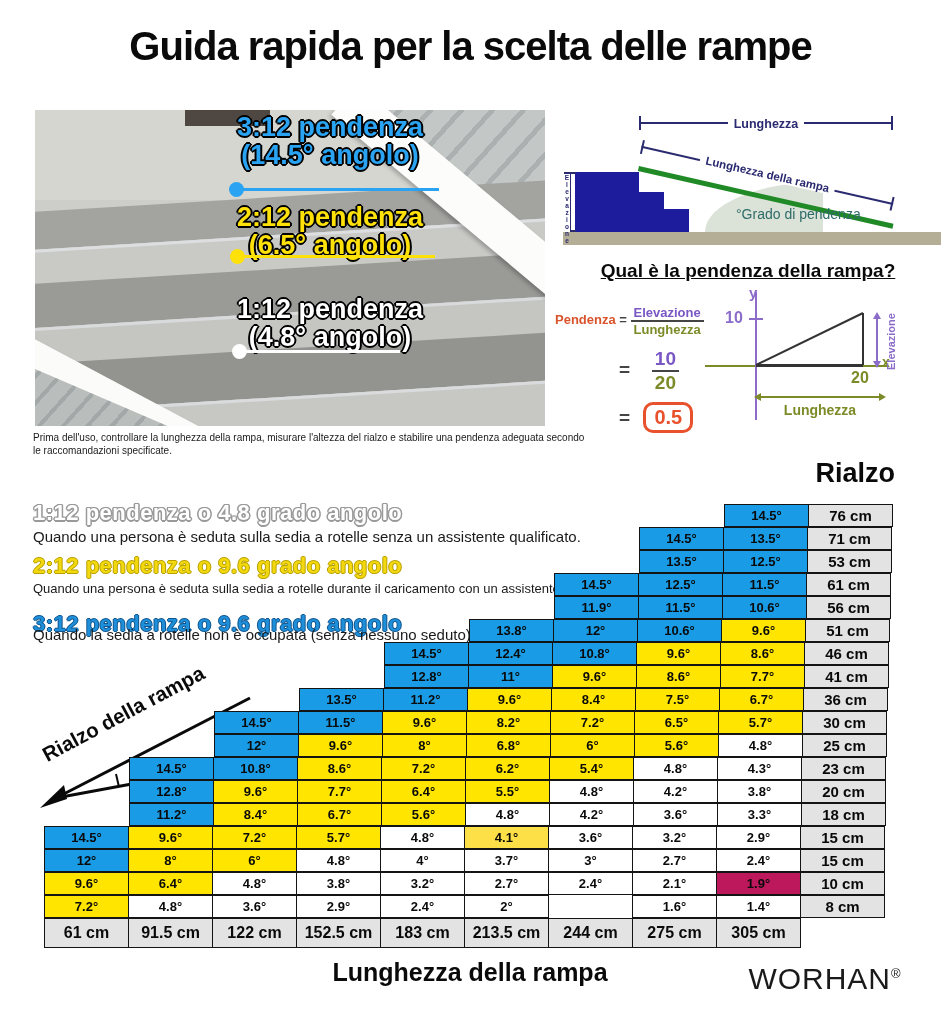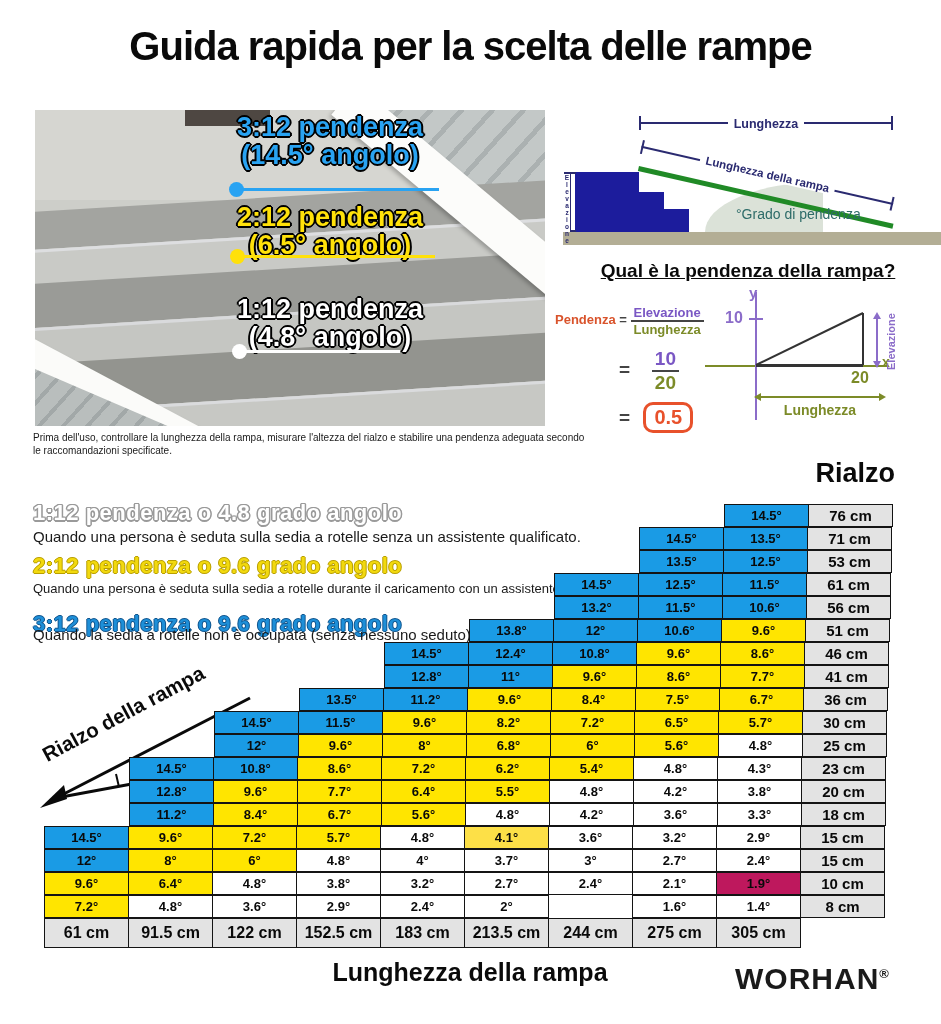--- a/index.html
+++ b/index.html
@@ -124,21 +124,21 @@
   #ramp-table{left:45px;top:504px;width:852px;height:446px;}
   .trow{position:absolute;display:flex;}
   .tcell{width:85px;height:23px;box-sizing:border-box;border:1px solid #141414;margin-left:-1px;
     display:flex;align-items:center;justify-content:center;font-weight:bold;font-size:13px;color:#0a0a0a;
     flex:none;}
   .th{background:#e3e3e3;font-size:15px;}
   .tf{height:30px;background:#e3e3e3;font-size:16px;}
 
   
   #lung-rampa{left:250px;top:958px;width:440px;text-align:center;font-size:25px;font-weight:bold;color:#0a0a0a;}
-  #brand{left:735px;top:962px;width:180px;text-align:left;font-size:30px;font-weight:bold;
+  #brand{left:735px;top:962px;width:180px;text-align:center;font-size:30px;font-weight:normal;
     letter-spacing:1px;color:#1a1a1a;}
   #brand sup{font-size:13px;}
 </style>
 </head>
 <body>
 
 <div id="stage">
 
   <div id="title" class="abs">Guida rapida per la scelta delle rampe</div>
 
@@ -296,21 +296,21 @@
         <div class="tcell" style="background: rgb(26, 155, 229);">12.5°</div>
         <div class="tcell th">53 cm</div>
       </div>
       <div class="trow" style="left: 510px; top: 69px;">
         <div class="tcell" style="background: rgb(26, 155, 229);">14.5°</div>
         <div class="tcell" style="background: rgb(26, 155, 229);">12.5°</div>
         <div class="tcell" style="background: rgb(26, 155, 229);">11.5°</div>
         <div class="tcell th">61 cm</div>
       </div>
       <div class="trow" style="left: 510px; top: 92px;">
-        <div class="tcell" style="background: rgb(26, 155, 229);">13.2°</div>
+        <div class="tcell" style="background: rgb(26, 155, 229);">11.9°</div>
         <div class="tcell" style="background: rgb(26, 155, 229);">11.5°</div>
         <div class="tcell" style="background: rgb(26, 155, 229);">10.6°</div>
         <div class="tcell th">56 cm</div>
       </div>
       <div class="trow" style="left: 425px; top: 115px;">
         <div class="tcell" style="background: rgb(26, 155, 229);">13.8°</div>
         <div class="tcell" style="background: rgb(26, 155, 229);">12°</div>
         <div class="tcell" style="background: rgb(26, 155, 229);">10.6°</div>
         <div class="tcell" style="background: rgb(255, 229, 0);">9.6°</div>
         <div class="tcell th">51 cm</div>

